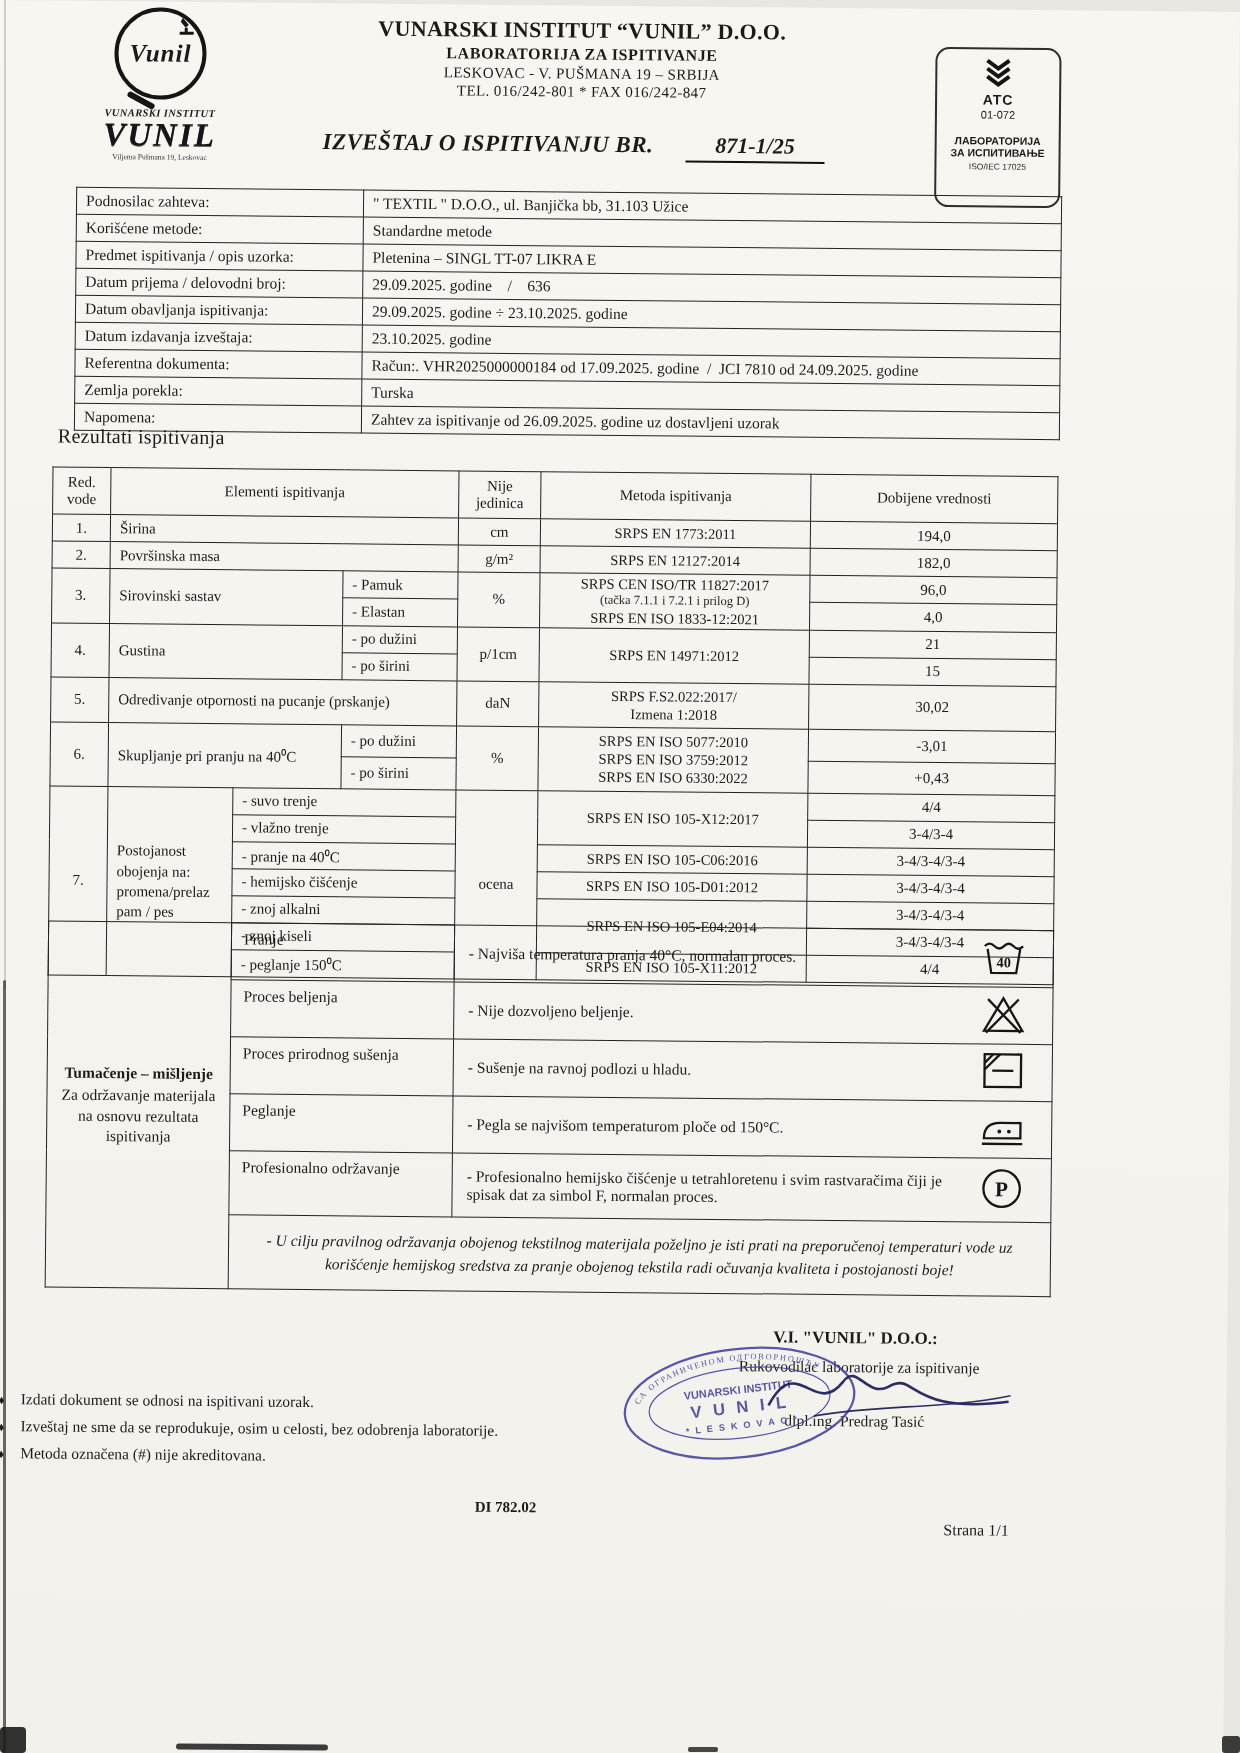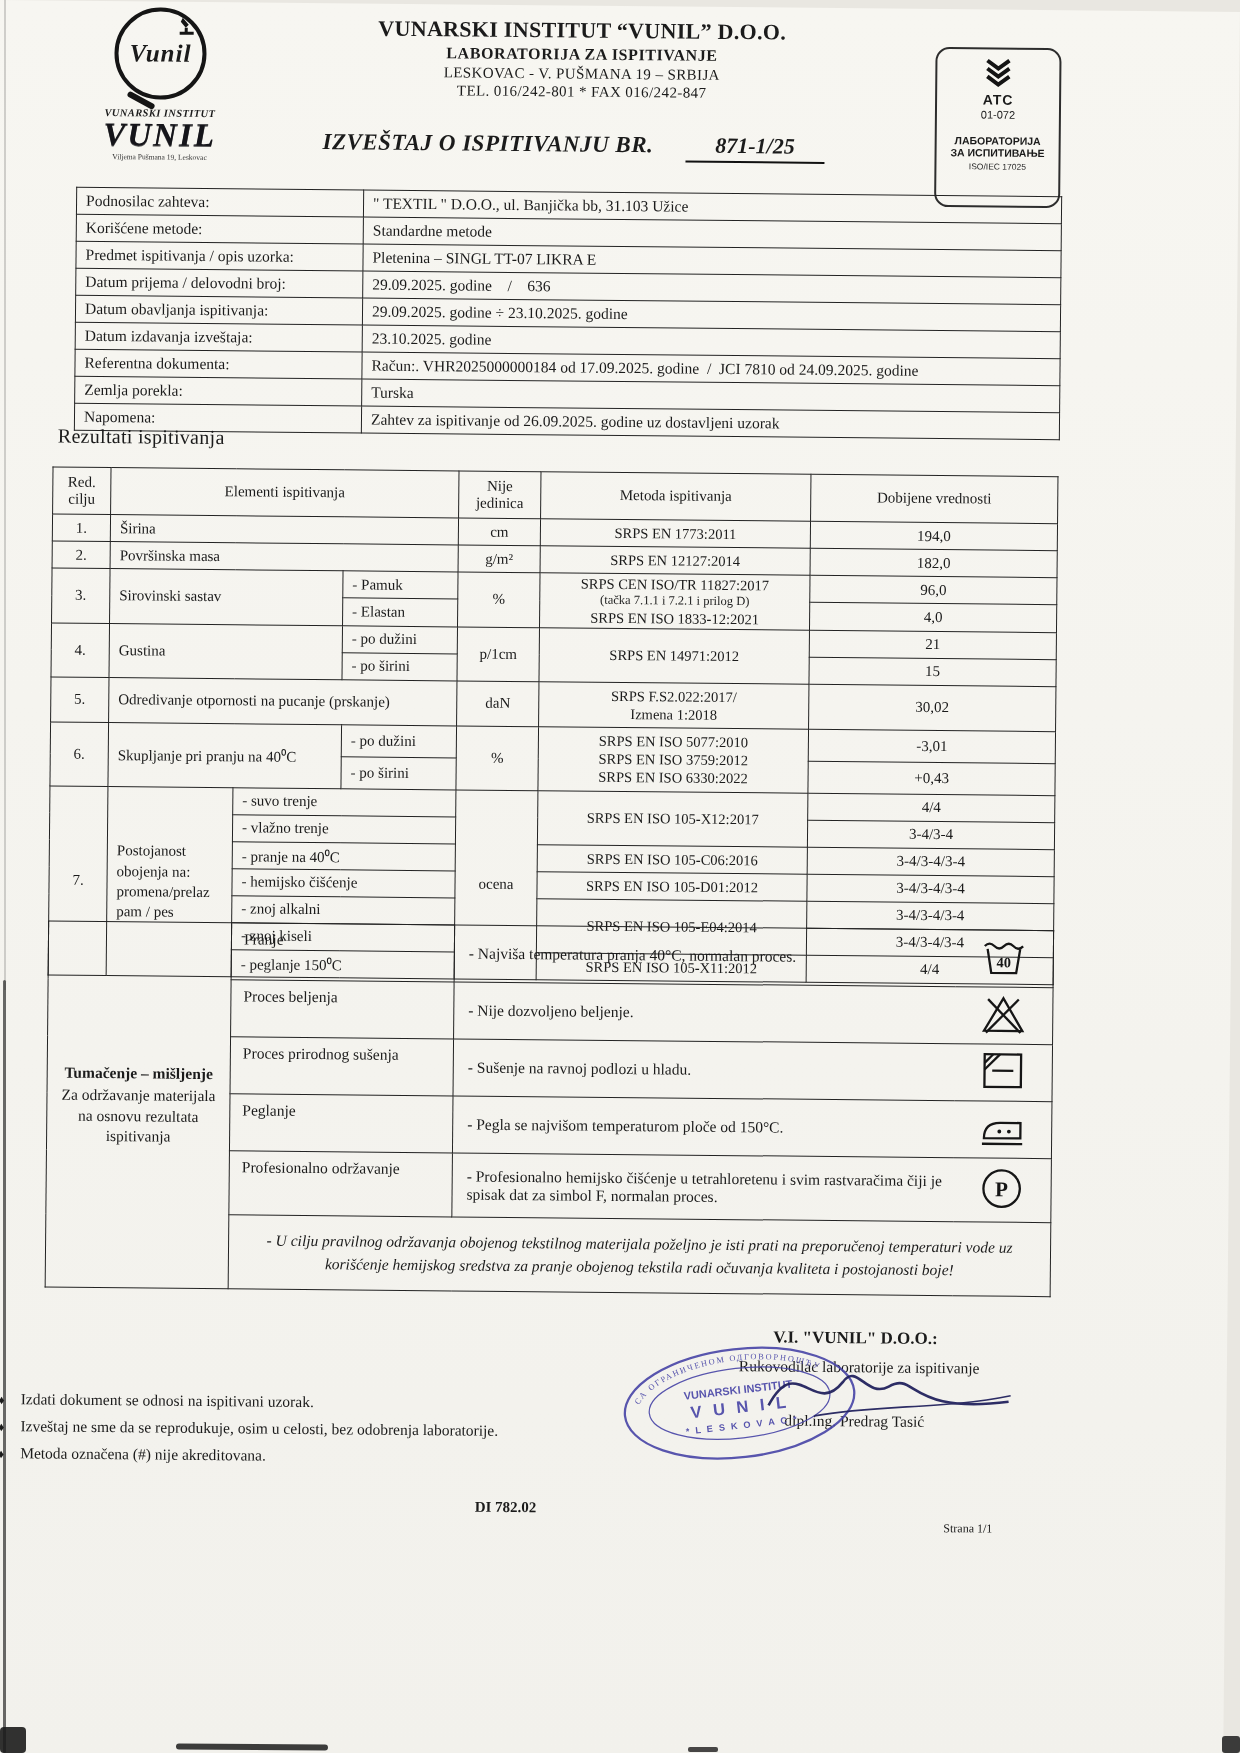--- a/index.html
+++ b/index.html
@@ -67,21 +67,21 @@
   .interp .lab{vertical-align:top;padding-top:7px;padding-left:12px;}
   .interp .desc{padding-left:14px;}
   .interp .ic{border-left:none;text-align:center;}
   .interp .descic{border-right:none;}
   .interp .note{font-style:italic;font-size:15.5px;line-height:1.45;padding:10px 16px;text-align:center;}
   
   .footnotes{position:absolute;left:12px;top:1390px;width:720px;}
   .fn{display:flex;align-items:baseline;margin-bottom:9px;font-size:15.5px;}
   .fn .diamond{font-size:12px;margin-right:16px;}
   .doccode{position:absolute;left:400px;top:1494px;width:240px;text-align:center;font-weight:bold;font-size:15px;}
-  .pagenum{position:absolute;left:958px;top:1512px;font-size:12px;text-align:center;}
+  .pagenum{position:absolute;left:958px;top:1512px;font-size:16px;text-align:center;}
   .sig-company{position:absolute;left:786px;top:1320px;font-size:17px;font-weight:bold;}
   .sig-role{position:absolute;left:752px;top:1350px;font-size:15.5px;}
   .sig-name{position:absolute;left:798px;top:1404px;font-size:15.5px;}
   .stamp{position:absolute;left:622px;top:1330px;transform:rotate(-7deg);opacity:.92;}
   .autograph{position:absolute;left:772px;top:1336px;opacity:.95;}
   
   .art{position:absolute;background:#1c1c1c;}
   .art.edge{left:3px;top:980px;width:3px;height:773px;opacity:.65;border-radius:2px;}
   .art.edge2{left:4px;top:0px;width:2px;height:990px;opacity:.18;}
   .art.blob-bl{left:0;top:1727px;width:26px;height:26px;border-radius:4px;opacity:.9;}
@@ -184,21 +184,21 @@
       <col style="width:58px">
         <col style="width:125px">
         <col style="width:108px">
         <col style="width:115px">
       <col style="width:82px">
         <col style="width:270px">
         <col>
     </colgroup>
     <tbody>
         <tr class="hdr">
-      <td>Red. cilju</td>
+      <td>Red. vode</td>
       <td colspan="3">Elementi ispitivanja</td>
       <td>Nije jedinica</td>
       <td>Metoda ispitivanja</td>
       <td>Dobijene vrednosti</td>
     </tr>
     <tr>
       <td class="c">1.</td>
       <td colspan="3" class="l">Širina</td>
       <td class="c">cm</td>
       <td class="met">SRPS EN 1773:2011</td>

